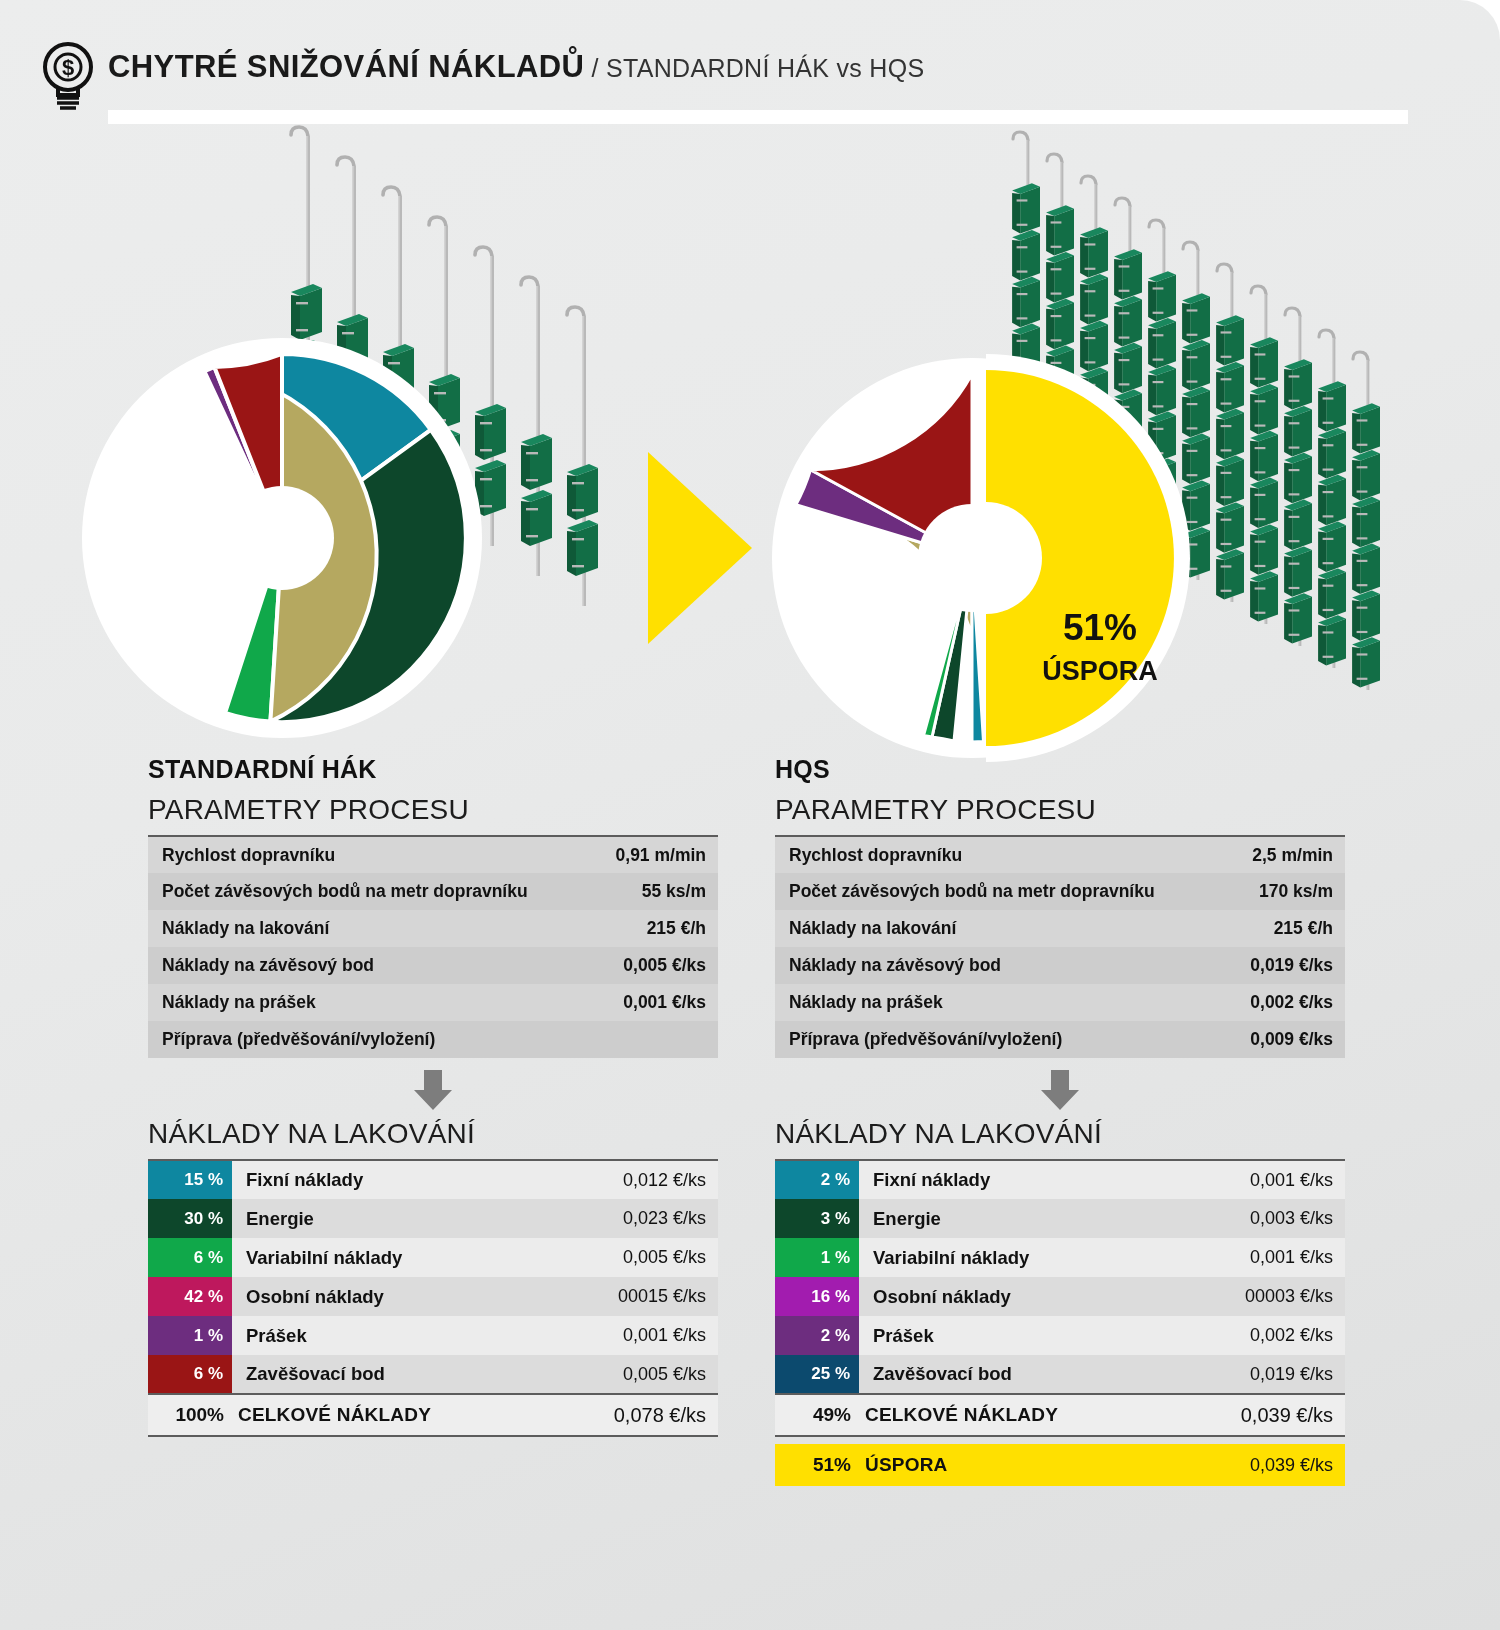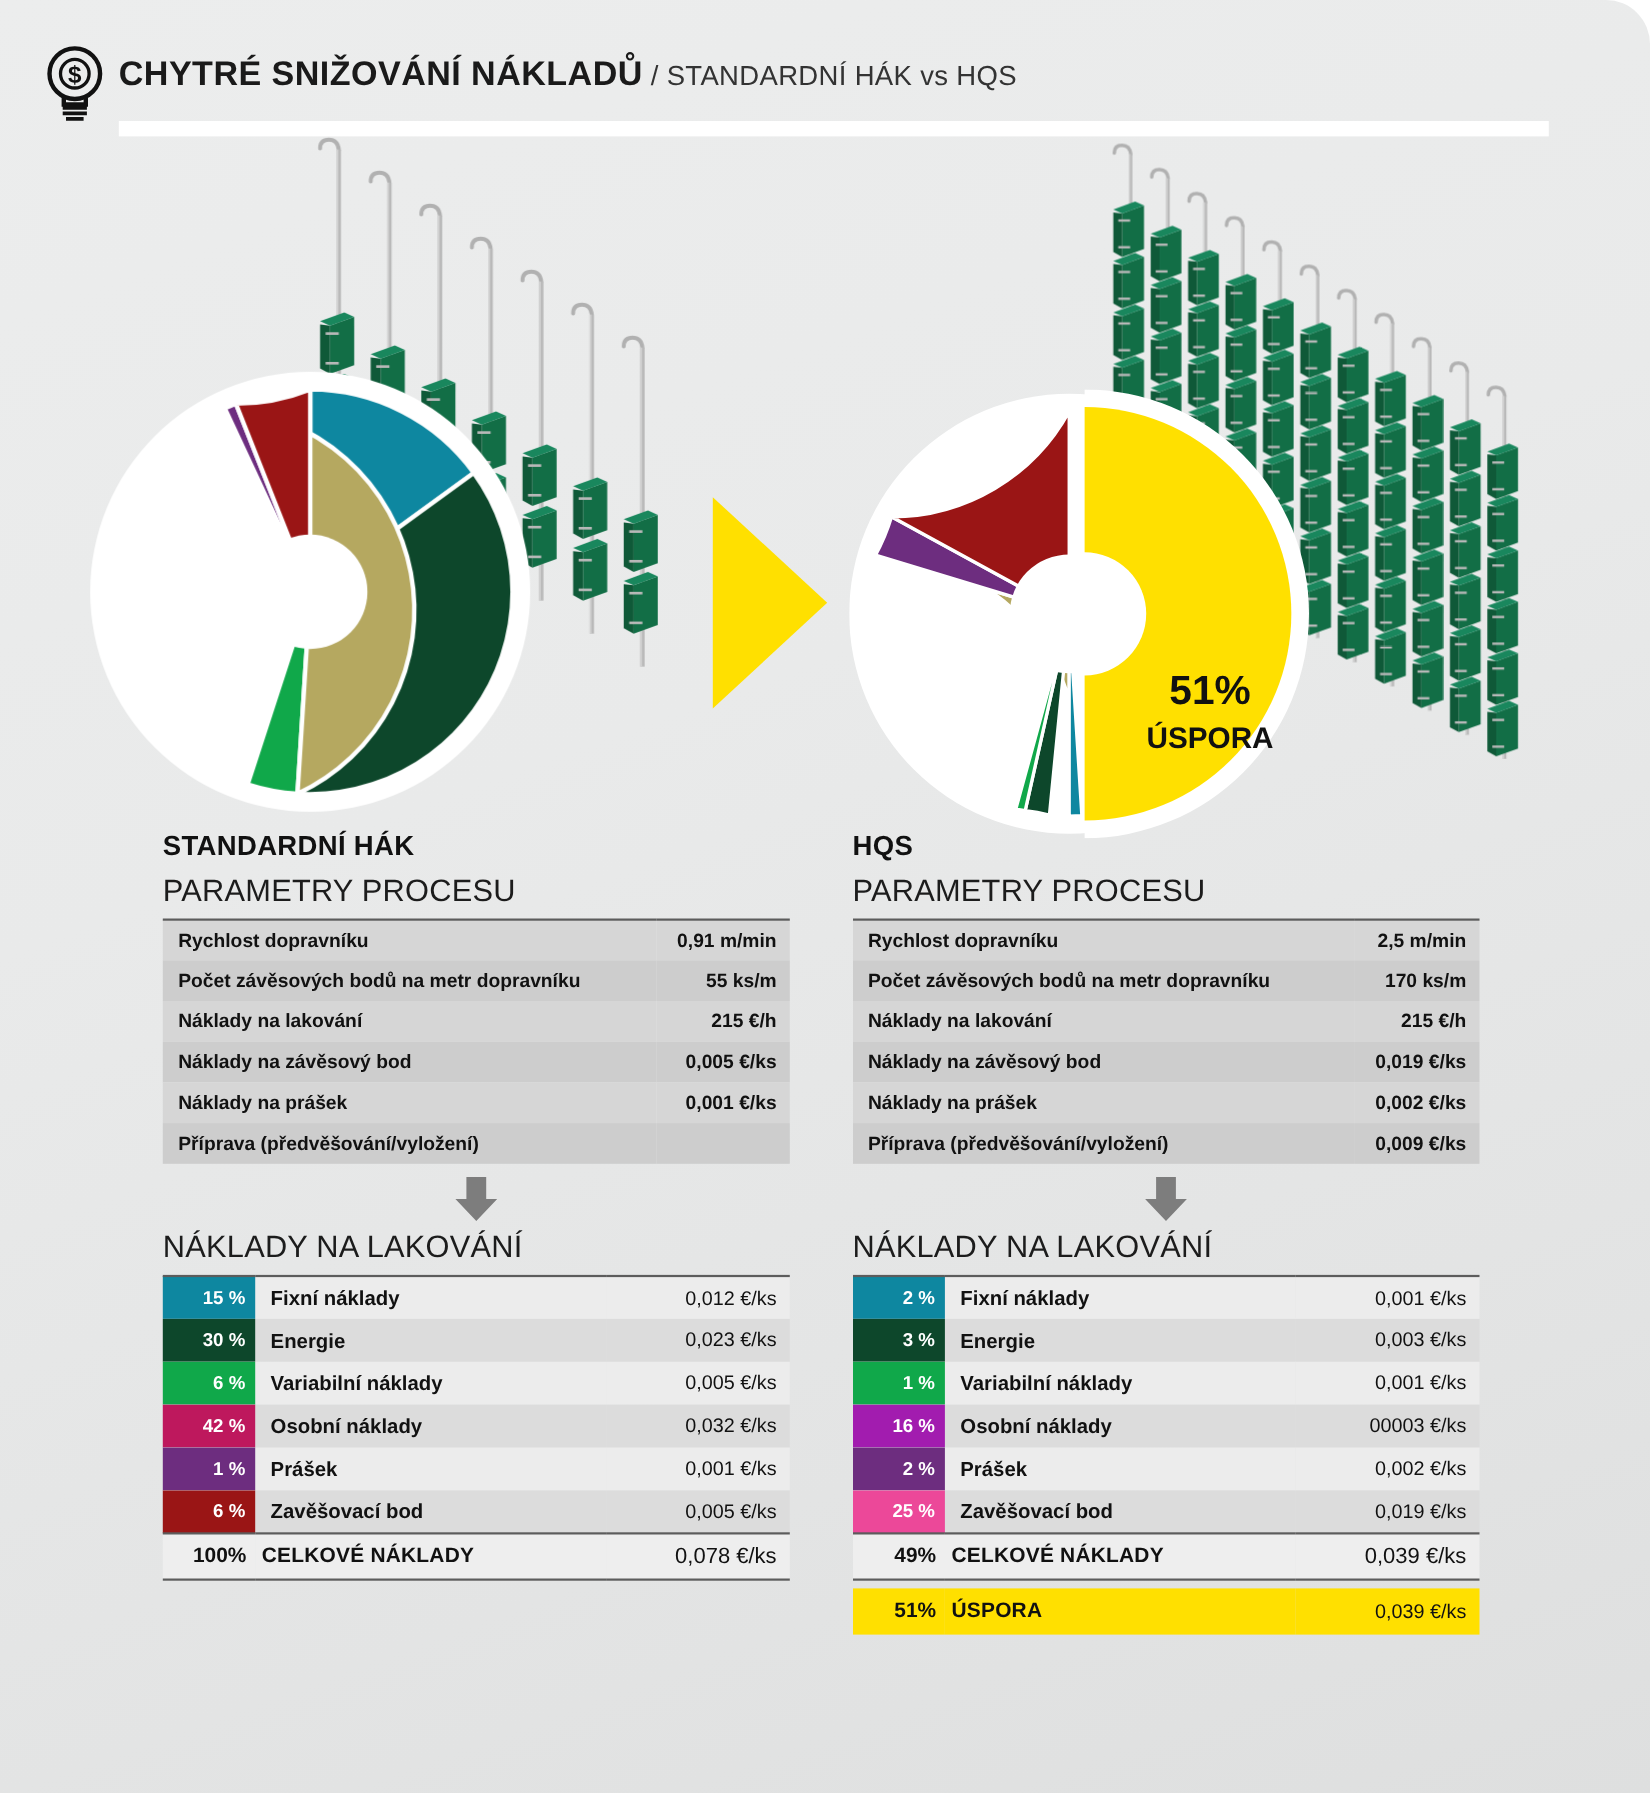--- a/index.html
+++ b/index.html
@@ -322,21 +322,21 @@
             <td class="amt">0,023 €/ks</td>
           </tr>
         <tr class="crow">
             <td class="pct" style="background:#10a84a">6 %</td>
             <td class="name">Variabilní náklady</td>
             <td class="amt">0,005 €/ks</td>
           </tr>
         <tr class="crow">
             <td class="pct" style="background:#be185d">42 %</td>
             <td class="name">Osobní náklady</td>
-            <td class="amt">0,032 €/ks</td>
+            <td class="amt">00015 €/ks</td>
           </tr>
         <tr class="crow">
             <td class="pct" style="background:#6d2d7f">1 %</td>
             <td class="name">Prášek</td>
             <td class="amt">0,001 €/ks</td>
           </tr>
         <tr class="crow">
             <td class="pct" style="background:#9a1515">6 %</td>
             <td class="name">Zavěšovací bod</td>
             <td class="amt">0,005 €/ks</td>
@@ -410,21 +410,21 @@
             <td class="pct" style="background:#a21caf">16 %</td>
             <td class="name">Osobní náklady</td>
             <td class="amt">00003 €/ks</td>
           </tr>
         <tr class="crow">
             <td class="pct" style="background:#6d2d7f">2 %</td>
             <td class="name">Prášek</td>
             <td class="amt">0,002 €/ks</td>
           </tr>
         <tr class="crow">
-            <td class="pct" style="background:#ec4899">25 %</td>
+            <td class="pct" style="background:#0c4a6e">25 %</td>
             <td class="name">Zavěšovací bod</td>
             <td class="amt">0,019 €/ks</td>
           </tr>
         <tr class="total-row">
             <td class="pct">49%</td>
             <td class="name">CELKOVÉ NÁKLADY</td>
             <td class="amt">0,039 €/ks</td>
           </tr>
         <tr class="spacer-row">
             <td colspan="3"></td>

